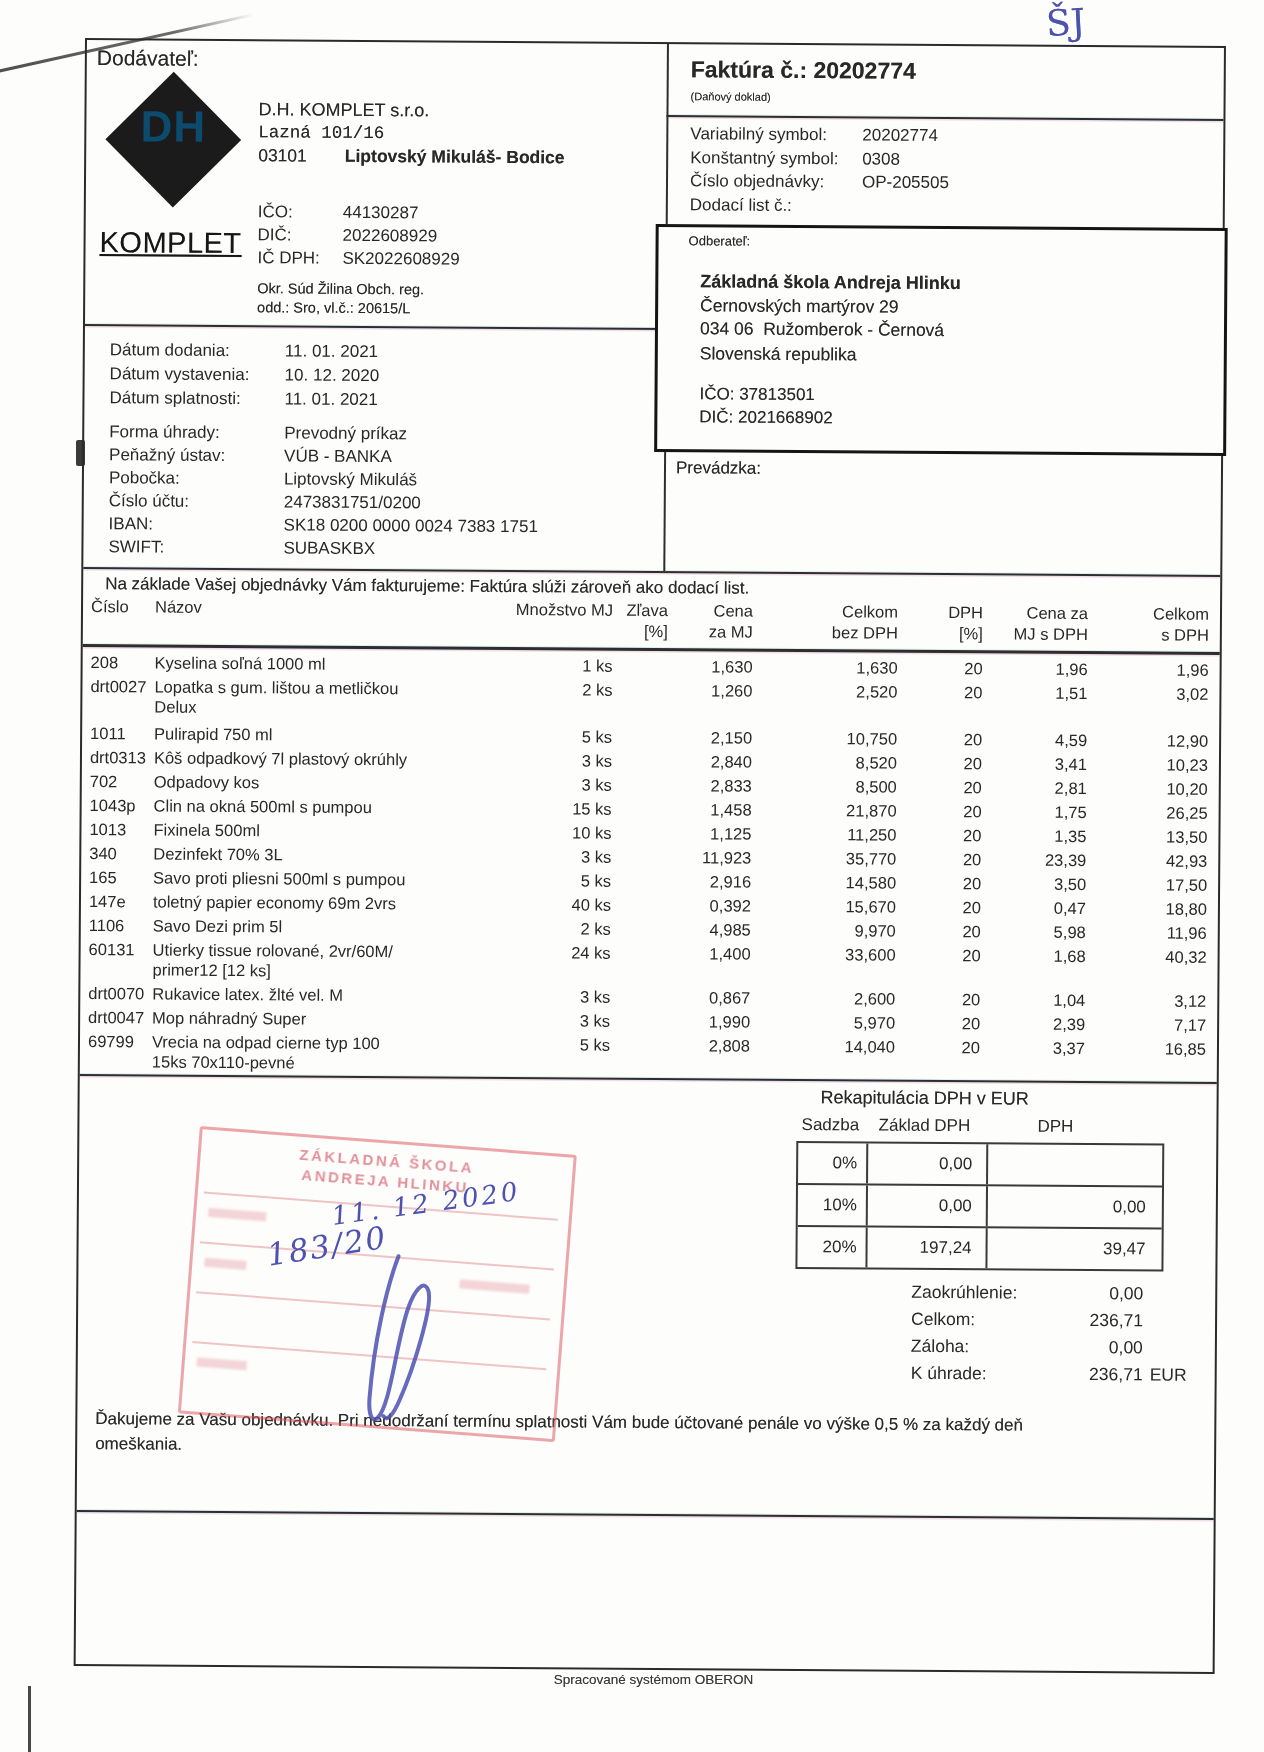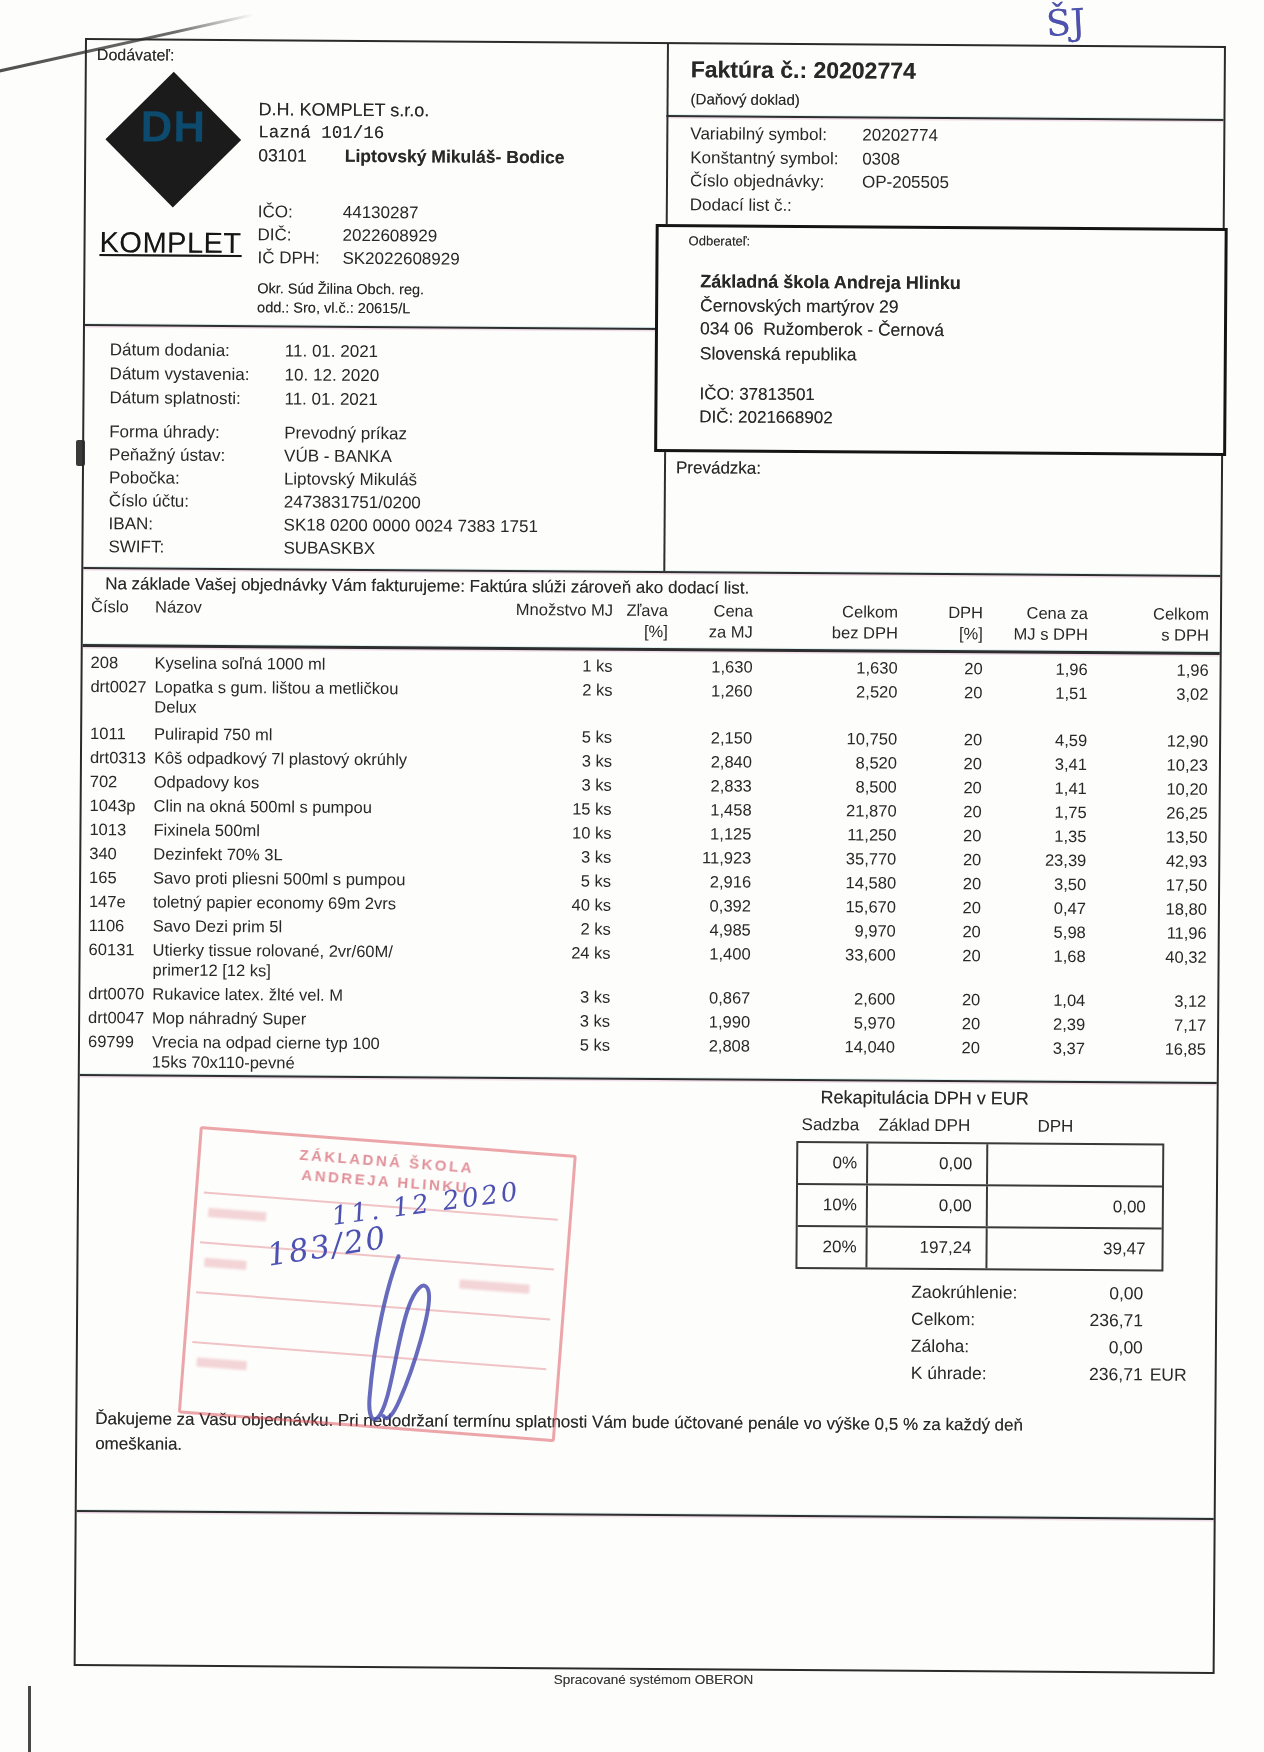--- a/index.html
+++ b/index.html
@@ -97,21 +97,21 @@
 
   <div class="diag-line"></div>
   <div class="edge-blob"></div>
   <div class="bottom-tick"></div>
   <div class="sj-mark soft">ŠJ</div>
 
   <div class="frame">
 
     <div class="vline" style="left:580px;top:0;height:527px;z-index:1;"></div>
 
-    <div class="txt soft" style="left:10px;top:6px;font-size:16px;">Dodávateľ:</div>
+    <div class="txt soft" style="left:10px;top:6px;font-size:21px;">Dodávateľ:</div>
 
     <div class="logo-box">
       <div class="diamond"></div>
       <div class="logo-dh">DH</div>
     </div>
     <div class="logo-komplet soft">KOMPLET</div>
 
     <div class="txt soft" style="left:172px;top:58px;font-size:18px;">D.H. KOMPLET s.r.o.</div>
     <div class="txt soft" style="left:172px;top:81px;font-size:17.5px;font-family:Liberation Mono, monospace;">Lazná 101/16</div>
     <div class="txt soft" style="left:172px;top:104px;font-size:17.5px;">
@@ -173,21 +173,21 @@
           <div class="cell cell-label">IBAN:</div>
           <div class="cell cell-value">SK18 0200 0000 0024 7383 1751</div>
         </div>
         <div class="g-row">
           <div class="cell cell-label">SWIFT:</div>
           <div class="cell cell-value">SUBASKBX</div>
         </div>
       </div>
 
     <div class="txt soft b" style="left:604px;top:12px;font-size:23px;">Faktúra č.: 20202774</div>
-    <div class="txt soft" style="left:604px;top:46px;font-size:15px;">(Daňový doklad)</div>
+    <div class="txt soft" style="left:604px;top:46px;font-size:11px;">(Daňový doklad)</div>
     <div class="hline" style="left:580px;top:71px;width:557px;"></div>
     <div id="inv-fields" class="kv">
         <div class="g-row">
           <div class="cell cell-label">Variabilný symbol:</div>
           <div class="cell cell-value">20202774</div>
         </div>
         <div class="g-row">
           <div class="cell cell-label">Konštantný symbol:</div>
           <div class="cell cell-value">0308</div>
         </div>
@@ -302,21 +302,21 @@
           <div class="cell cell-total_gross">10,23</div>
         </div>
         <div class="g-row">
           <div class="cell cell-code">702</div>
           <div class="cell cell-name">Odpadovy kos</div>
           <div class="cell cell-qty">3 ks</div>
           <div class="cell cell-discount"></div>
           <div class="cell cell-unit_price">2,833</div>
           <div class="cell cell-total_net">8,500</div>
           <div class="cell cell-vat">20</div>
-          <div class="cell cell-unit_gross">1,41</div>
+          <div class="cell cell-unit_gross">2,81</div>
           <div class="cell cell-total_gross">10,20</div>
         </div>
         <div class="g-row">
           <div class="cell cell-code">1043p</div>
           <div class="cell cell-name">Clin na okná 500ml s pumpou</div>
           <div class="cell cell-qty">15 ks</div>
           <div class="cell cell-discount"></div>
           <div class="cell cell-unit_price">1,458</div>
           <div class="cell cell-total_net">21,870</div>
           <div class="cell cell-vat">20</div>

